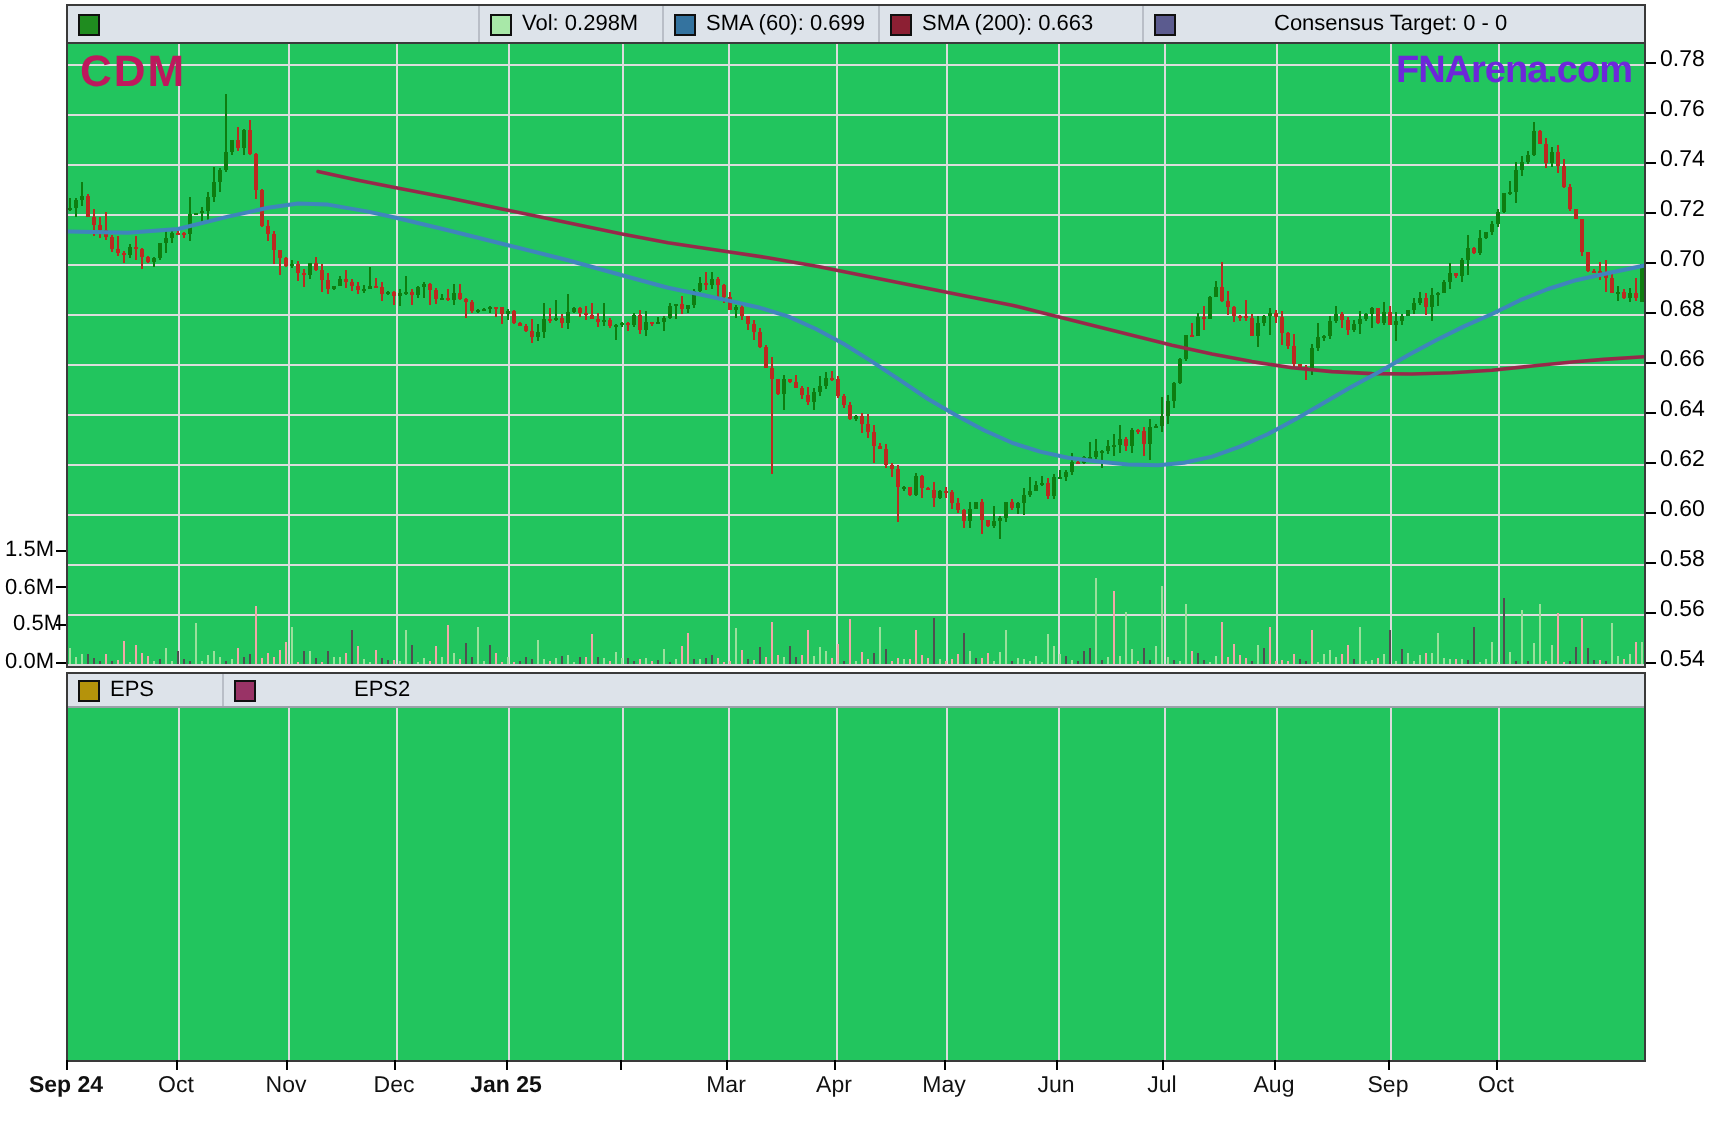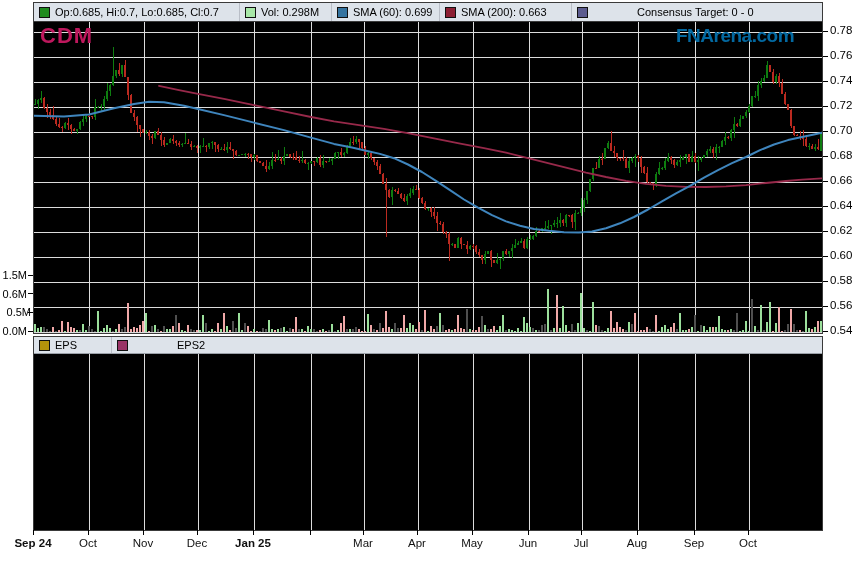--- a/index.html
+++ b/index.html
@@ -1,52 +1,51 @@
 <!DOCTYPE html>
 <html><head>
 <meta charset="utf-8">
 <style>
   html,body{margin:0;padding:0;background:#fff;}
   #root{
     position:relative;width:859px;height:566px;background:#fff;overflow:hidden;
     font-family:"Liberation Sans",sans-serif;color:#000;
   }
-  .panel{position:absolute;border:1px solid #3a3a3a;background:#000000;box-sizing:border-box;}
+  .panel{position:absolute;border:1px solid #3a3a3a;background:#22c55e;box-sizing:border-box;}
   #top-legend{
     position:absolute;left:33px;top:2px;width:790px;height:20px;box-sizing:border-box;
     border:1px solid #3a3a3a;background:#dde3ea;display:flex;align-items:center;
     font-size:11px;white-space:nowrap;overflow:hidden;
   }
   .leg-item{display:flex;align-items:center;height:100%;padding-left:5px;box-sizing:border-box;border-right:1px solid #b9bec7;}
   .leg-item:last-child{flex:1;border-right:none;gap:44px;}
   .swatch{width:9px;height:9px;border:1px solid #101010;margin-right:5px;flex:none;}
   #main-panel{left:33px;top:21px;width:790px;height:313px;}
   #eps-panel{left:33px;top:336px;width:790px;height:195px;}
   #eps-legend{
     position:absolute;left:0;top:0;width:100%;height:17px;background:#dde3ea;
     border-bottom:1px solid #9aa0a8;display:flex;align-items:center;font-size:11px;box-sizing:border-box;
   }
   svg{position:absolute;left:0;top:0;}
   #chart-title{position:absolute;left:40px;top:23px;font-size:22px;font-weight:bold;color:#be185d;letter-spacing:1px;}
-  #brand{position:absolute;left:676px;top:25px;width:140px;text-align:left;font-size:19px;font-weight:bold;color:#0369a1;letter-spacing:-0.5px;text-decoration:none;}
+  #brand{position:absolute;left:676px;top:25px;width:140px;text-align:right;font-size:19px;font-weight:bold;color:#6d28d9;letter-spacing:-0.5px;text-decoration:none;}
   .yaxis-label{position:absolute;font-size:11.5px;color:#000;}
   .vol-label{position:absolute;font-size:11px;color:#000;width:27px;text-align:right;}
   .tickmark{position:absolute;background:#000;}
   .month-label{position:absolute;width:56px;text-align:center;font-size:11.5px;color:#111;}
   .bold{font-weight:bold;}
 </style>
 </head>
 <body>
 
 <div id="root">
 
   <div id="top-legend">
       <div class="leg-item" style="width: 206px;">
         <span class="swatch" style="background: rgb(31, 140, 31);"></span>
-        <span>Op:0.685, Hi:0.7, Lo:0.685, Cl:0.7</span>
       </div>
       <div class="leg-item" style="width: 92px;">
         <span class="swatch" style="background: rgb(168, 232, 168);"></span>
         <span>Vol: 0.298M</span>
       </div>
       <div class="leg-item" style="width: 108px;">
         <span class="swatch" style="background: rgb(52, 115, 159);"></span>
         <span>SMA (60): 0.699</span>
       </div>
       <div class="leg-item" style="width: 132px;">

